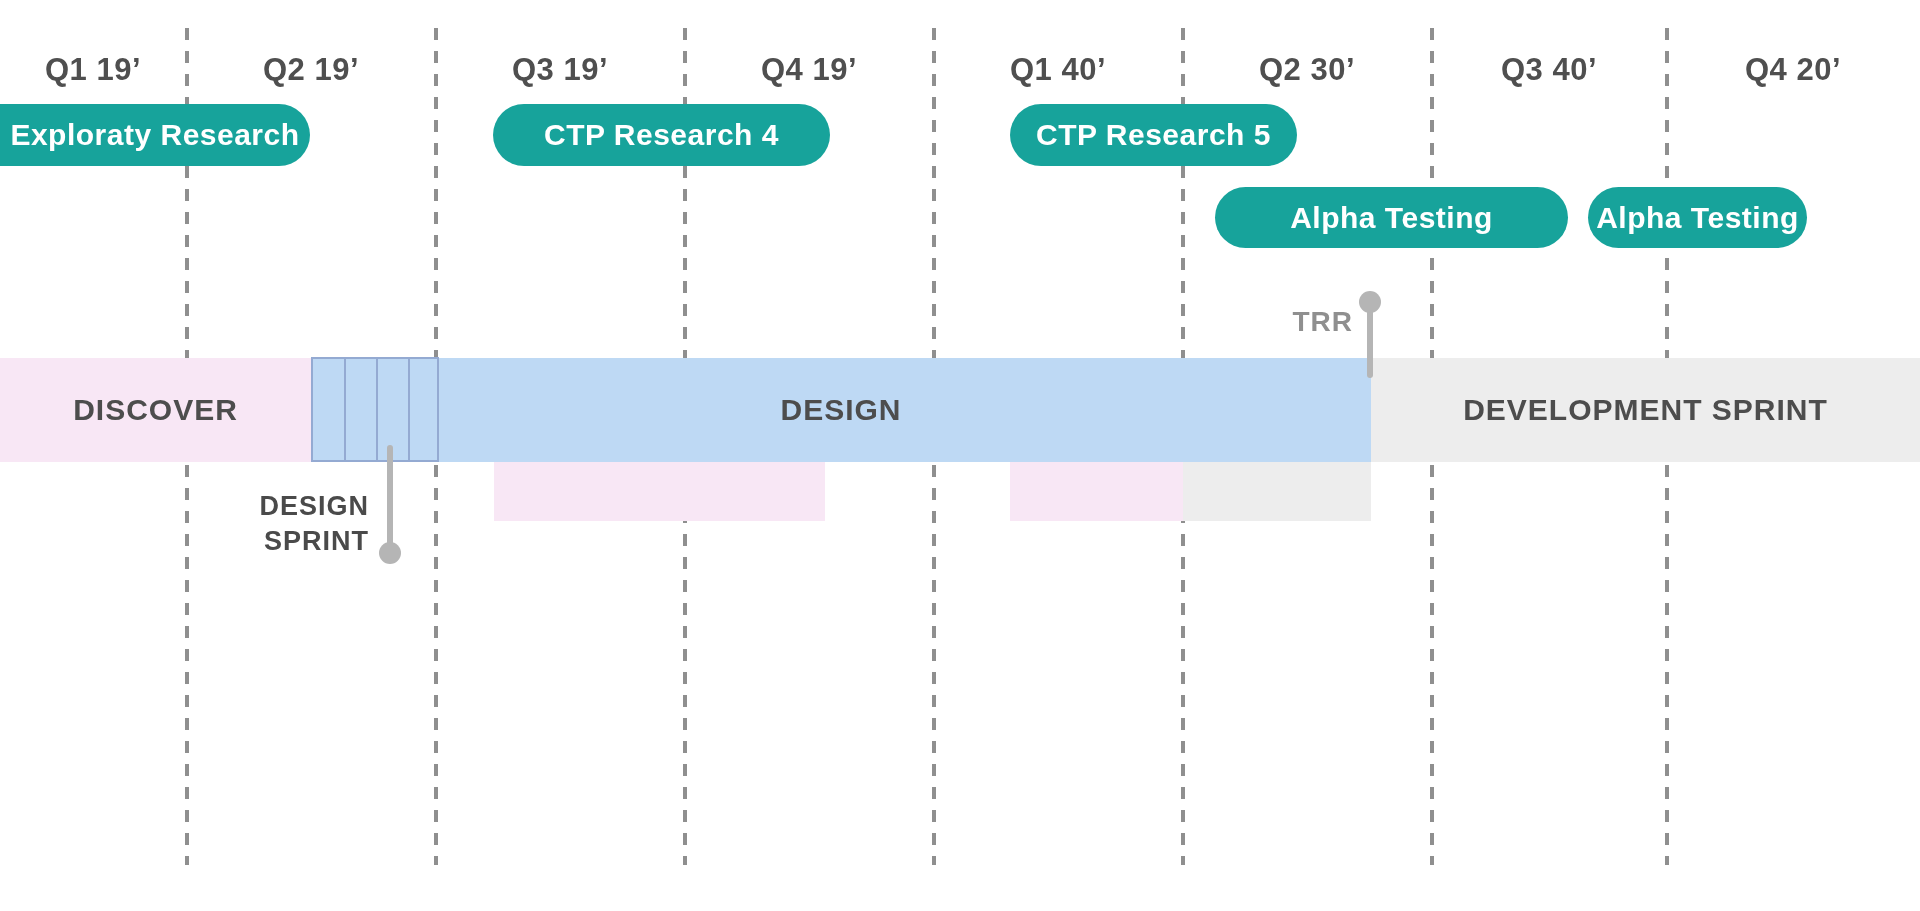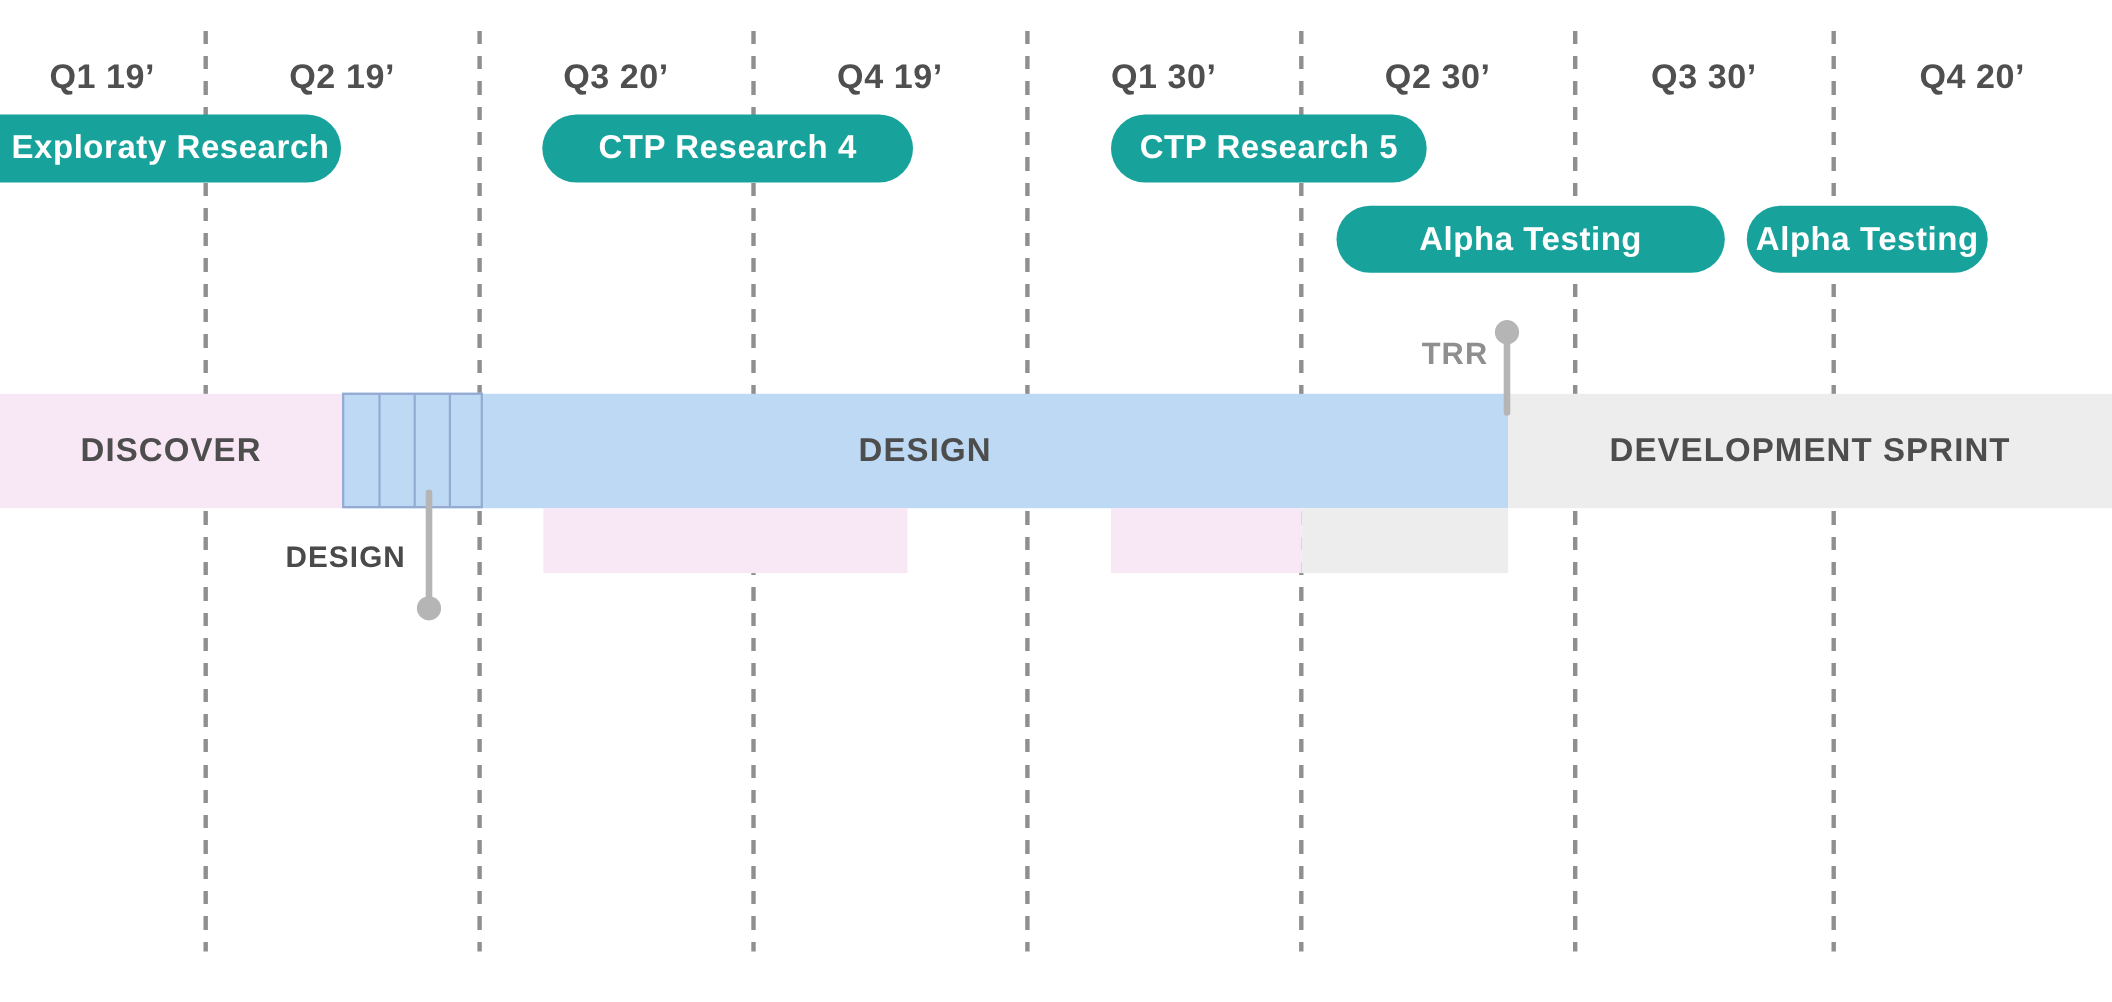--- a/index.html
+++ b/index.html
@@ -18,25 +18,25 @@
       <div style="position: absolute; left: 434px; top: 28px; width: 4px; height: 837px; background: repeating-linear-gradient(rgb(143, 143, 143) 0px, rgb(143, 143, 143) 12px, transparent 12px, transparent 23px);"></div>
       <div style="position: absolute; left: 683px; top: 28px; width: 4px; height: 837px; background: repeating-linear-gradient(rgb(143, 143, 143) 0px, rgb(143, 143, 143) 12px, transparent 12px, transparent 23px);"></div>
       <div style="position: absolute; left: 932px; top: 28px; width: 4px; height: 837px; background: repeating-linear-gradient(rgb(143, 143, 143) 0px, rgb(143, 143, 143) 12px, transparent 12px, transparent 23px);"></div>
       <div style="position: absolute; left: 1181px; top: 28px; width: 4px; height: 837px; background: repeating-linear-gradient(rgb(143, 143, 143) 0px, rgb(143, 143, 143) 12px, transparent 12px, transparent 23px);"></div>
       <div style="position: absolute; left: 1430px; top: 28px; width: 4px; height: 837px; background: repeating-linear-gradient(rgb(143, 143, 143) 0px, rgb(143, 143, 143) 12px, transparent 12px, transparent 23px);"></div>
       <div style="position: absolute; left: 1665px; top: 28px; width: 4px; height: 837px; background: repeating-linear-gradient(rgb(143, 143, 143) 0px, rgb(143, 143, 143) 12px, transparent 12px, transparent 23px);"></div>
     </div>
   <div id="layer-quarters">
       <div style="position: absolute; left: -7px; top: 52px; width: 200px; text-align: center; font: bold 31px &quot;Liberation Sans&quot;, sans-serif; color: rgb(79, 79, 79); letter-spacing: 0.5px;">Q1 19’</div>
       <div style="position: absolute; left: 211px; top: 52px; width: 200px; text-align: center; font: bold 31px &quot;Liberation Sans&quot;, sans-serif; color: rgb(79, 79, 79); letter-spacing: 0.5px;">Q2 19’</div>
-      <div style="position: absolute; left: 460px; top: 52px; width: 200px; text-align: center; font: bold 31px &quot;Liberation Sans&quot;, sans-serif; color: rgb(79, 79, 79); letter-spacing: 0.5px;">Q3 20’</div>
+      <div style="position: absolute; left: 460px; top: 52px; width: 200px; text-align: center; font: bold 31px &quot;Liberation Sans&quot;, sans-serif; color: rgb(79, 79, 79); letter-spacing: 0.5px;">Q3 19’</div>
       <div style="position: absolute; left: 709px; top: 52px; width: 200px; text-align: center; font: bold 31px &quot;Liberation Sans&quot;, sans-serif; color: rgb(79, 79, 79); letter-spacing: 0.5px;">Q4 19’</div>
-      <div style="position: absolute; left: 958px; top: 52px; width: 200px; text-align: center; font: bold 31px &quot;Liberation Sans&quot;, sans-serif; color: rgb(79, 79, 79); letter-spacing: 0.5px;">Q1 30’</div>
+      <div style="position: absolute; left: 958px; top: 52px; width: 200px; text-align: center; font: bold 31px &quot;Liberation Sans&quot;, sans-serif; color: rgb(79, 79, 79); letter-spacing: 0.5px;">Q1 40’</div>
       <div style="position: absolute; left: 1207px; top: 52px; width: 200px; text-align: center; font: bold 31px &quot;Liberation Sans&quot;, sans-serif; color: rgb(79, 79, 79); letter-spacing: 0.5px;">Q2 30’</div>
-      <div style="position: absolute; left: 1449px; top: 52px; width: 200px; text-align: center; font: bold 31px &quot;Liberation Sans&quot;, sans-serif; color: rgb(79, 79, 79); letter-spacing: 0.5px;">Q3 30’</div>
+      <div style="position: absolute; left: 1449px; top: 52px; width: 200px; text-align: center; font: bold 31px &quot;Liberation Sans&quot;, sans-serif; color: rgb(79, 79, 79); letter-spacing: 0.5px;">Q3 40’</div>
       <div style="position: absolute; left: 1693px; top: 52px; width: 200px; text-align: center; font: bold 31px &quot;Liberation Sans&quot;, sans-serif; color: rgb(79, 79, 79); letter-spacing: 0.5px;">Q4 20’</div>
     </div>
   <div id="layer-band">
       <div style="position: absolute; left: 0px; top: 358px; width: 311px; height: 104px; background: rgb(248, 231, 245); display: flex; align-items: center; justify-content: center; font: bold 30px &quot;Liberation Sans&quot;, sans-serif; color: rgb(77, 77, 77); letter-spacing: 1px;">DISCOVER</div>
       <div style="position: absolute; left: 311px; top: 358px; width: 1060px; height: 104px; background: rgb(190, 217, 244); display: flex; align-items: center; justify-content: center; font: bold 30px &quot;Liberation Sans&quot;, sans-serif; color: rgb(77, 77, 77); letter-spacing: 1px;">DESIGN</div>
       <div style="position: absolute; left: 1371px; top: 358px; width: 549px; height: 104px; background: rgb(237, 237, 237); display: flex; align-items: center; justify-content: center; font: bold 30px &quot;Liberation Sans&quot;, sans-serif; color: rgb(77, 77, 77); letter-spacing: 1px;">DEVELOPMENT SPRINT</div>
     </div>
   <div id="layer-sprint-block">
       <div style="position: absolute; left: 311px; top: 357px; width: 128px; height: 105px; background: rgb(190, 217, 244); border: 2px solid rgb(148, 170, 210); box-sizing: border-box;">
         <div style="position: absolute; left: 31px; top: 0px; width: 2px; height: 100%; background: rgb(148, 170, 210);"></div>
@@ -53,20 +53,21 @@
       <div style="position: absolute; left: 0px; top: 104px; width: 310px; height: 62px; background: rgb(23, 163, 155); border-radius: 0px 31px 31px 0px; display: flex; align-items: center; justify-content: center; font: bold 30px &quot;Liberation Sans&quot;, sans-serif; color: rgb(255, 255, 255); letter-spacing: 0.5px;">Exploraty Research</div>
       <div style="position: absolute; left: 493px; top: 104px; width: 337px; height: 62px; background: rgb(23, 163, 155); border-radius: 31px; display: flex; align-items: center; justify-content: center; font: bold 30px &quot;Liberation Sans&quot;, sans-serif; color: rgb(255, 255, 255); letter-spacing: 0.5px;">CTP Research 4</div>
       <div style="position: absolute; left: 1010px; top: 104px; width: 287px; height: 62px; background: rgb(23, 163, 155); border-radius: 31px; display: flex; align-items: center; justify-content: center; font: bold 30px &quot;Liberation Sans&quot;, sans-serif; color: rgb(255, 255, 255); letter-spacing: 0.5px;">CTP Research 5</div>
       <div style="position: absolute; left: 1215px; top: 187px; width: 353px; height: 61px; background: rgb(23, 163, 155); border-radius: 31px; display: flex; align-items: center; justify-content: center; font: bold 30px &quot;Liberation Sans&quot;, sans-serif; color: rgb(255, 255, 255); letter-spacing: 0.5px;">Alpha Testing</div>
       <div style="position: absolute; left: 1588px; top: 187px; width: 219px; height: 61px; background: rgb(23, 163, 155); border-radius: 31px; display: flex; align-items: center; justify-content: center; font: bold 30px &quot;Liberation Sans&quot;, sans-serif; color: rgb(255, 255, 255); letter-spacing: 0.5px;">Alpha Testing</div>
     </div>
 
   <div id="marker-design-sprint">
     <div class="mlabel" id="ds-label" style="left: 149px; top: 489px; width: 220px; font: bold 27px / 35px &quot;Liberation Sans&quot;, sans-serif; color: rgb(74, 74, 74); letter-spacing: 1px; text-align: right;">
       <div>DESIGN</div>
+      <div>SPRINT</div>
     </div>
     <div class="stem" id="ds-stem" style="left: 387px; top: 445px; width: 6px; height: 108px; background: rgb(181, 181, 181);"></div>
     <div class="dot" id="ds-dot" style="left: 379px; top: 542px; width: 22px; height: 22px; background: rgb(181, 181, 181);"></div>
   </div>
 
   <div id="marker-trr">
     <div class="mlabel" id="trr-label" style="left: 1133px; top: 304px; width: 220px; font: bold 28px / 35px &quot;Liberation Sans&quot;, sans-serif; color: rgb(143, 143, 143); letter-spacing: 1px; text-align: right;">TRR</div>
     <div class="stem" id="trr-stem" style="left: 1367px; top: 300px; width: 6px; height: 78px; background: rgb(181, 181, 181);"></div>
     <div class="dot" id="trr-dot" style="left: 1359px; top: 291px; width: 22px; height: 22px; background: rgb(181, 181, 181);"></div>
   </div>

